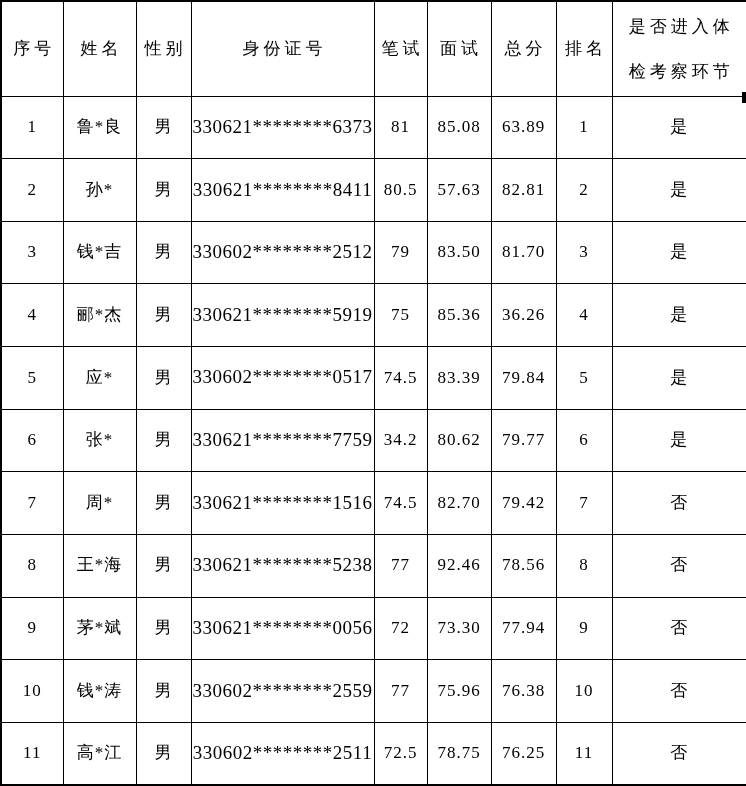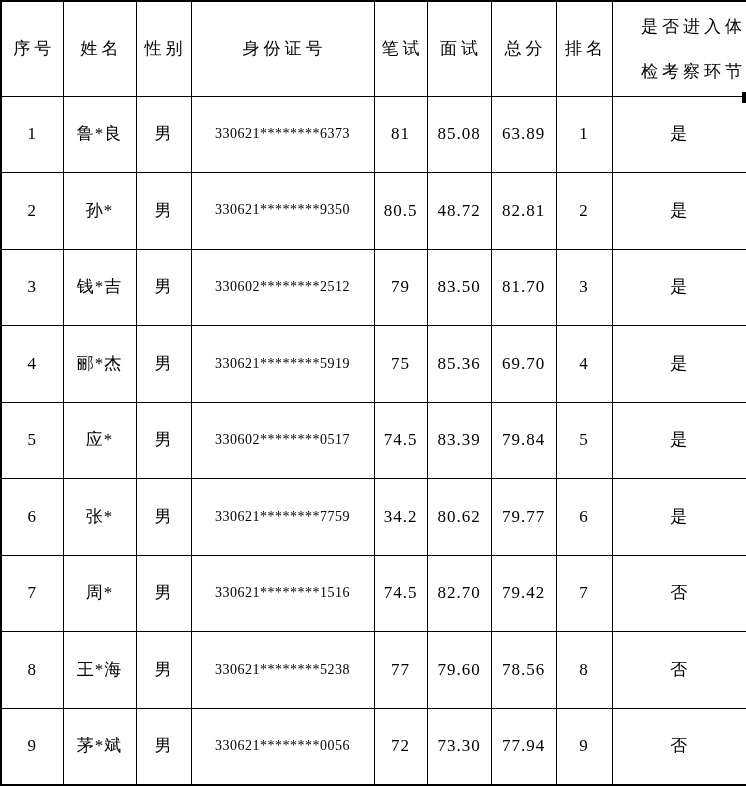--- a/index.html
+++ b/index.html
@@ -38,36 +38,35 @@
   .score-table tbody tr { height: 57.5px; }
 
   .score-table th {
     letter-spacing: 4px;
     text-indent: 4px; 
   }
   th.col-advance { letter-spacing: 4px; }
   th.col-advance .hdr-line {
     display: block;
     line-height: 45px;
-    text-align: right;
   }
 
   
   col.c-index    { width: 62px; }
   col.c-name     { width: 73px; }
   col.c-gender   { width: 55px; }
   col.c-id       { width: 183px; }
   col.c-written  { width: 53px; }
   col.c-interview{ width: 64px; }
   col.c-total    { width: 65px; }
   col.c-rank     { width: 56px; }
   col.c-advance  { width: 135px; }
 
   .score-table td { letter-spacing: 1px; }
-  .score-table td.id-cell { letter-spacing: 0.5px; font-size: 14px; }
+  .score-table td.id-cell { letter-spacing: 0.5px; font-size: 19px; }
 
   
   .edge-artifact {
     position: absolute;
     right: 0;
     top: 92px;
     width: 4px;
     height: 11px;
     background: #000000;
   }
@@ -112,23 +111,23 @@
         <td>81</td>
         <td>85.08</td>
         <td>63.89</td>
         <td>1</td>
         <td>是</td>
       </tr>
       <tr>
         <td>2</td>
         <td>孙*</td>
         <td>男</td>
-        <td class="id-cell">330621********9350</td>
+        <td class="id-cell">330621********8411</td>
         <td>80.5</td>
-        <td>48.72</td>
+        <td>57.63</td>
         <td>82.81</td>
         <td>2</td>
         <td>是</td>
       </tr>
       <tr>
         <td>3</td>
         <td>钱*吉</td>
         <td>男</td>
         <td class="id-cell">330602********2512</td>
         <td>79</td>
@@ -137,21 +136,21 @@
         <td>3</td>
         <td>是</td>
       </tr>
       <tr>
         <td>4</td>
         <td>郦*杰</td>
         <td>男</td>
         <td class="id-cell">330621********5919</td>
         <td>75</td>
         <td>85.36</td>
-        <td>69.70</td>
+        <td>36.26</td>
         <td>4</td>
         <td>是</td>
       </tr>
       <tr>
         <td>5</td>
         <td>应*</td>
         <td>男</td>
         <td class="id-cell">330602********0517</td>
         <td>74.5</td>
         <td>83.39</td>
@@ -180,32 +179,54 @@
         <td>79.42</td>
         <td>7</td>
         <td>否</td>
       </tr>
       <tr>
         <td>8</td>
         <td>王*海</td>
         <td>男</td>
         <td class="id-cell">330621********5238</td>
         <td>77</td>
-        <td>79.60</td>
+        <td>92.46</td>
         <td>78.56</td>
         <td>8</td>
         <td>否</td>
       </tr>
       <tr>
         <td>9</td>
         <td>茅*斌</td>
         <td>男</td>
         <td class="id-cell">330621********0056</td>
         <td>72</td>
         <td>73.30</td>
         <td>77.94</td>
         <td>9</td>
         <td>否</td>
       </tr>
+      <tr>
+        <td>10</td>
+        <td>钱*涛</td>
+        <td>男</td>
+        <td class="id-cell">330602********2559</td>
+        <td>77</td>
+        <td>75.96</td>
+        <td>76.38</td>
+        <td>10</td>
+        <td>否</td>
+      </tr>
+      <tr>
+        <td>11</td>
+        <td>高*江</td>
+        <td>男</td>
+        <td class="id-cell">330602********2511</td>
+        <td>72.5</td>
+        <td>78.75</td>
+        <td>76.25</td>
+        <td>11</td>
+        <td>否</td>
+      </tr>
     </tbody>
 </table>
 
 <div class="edge-artifact"></div>
 
 </body></html>

